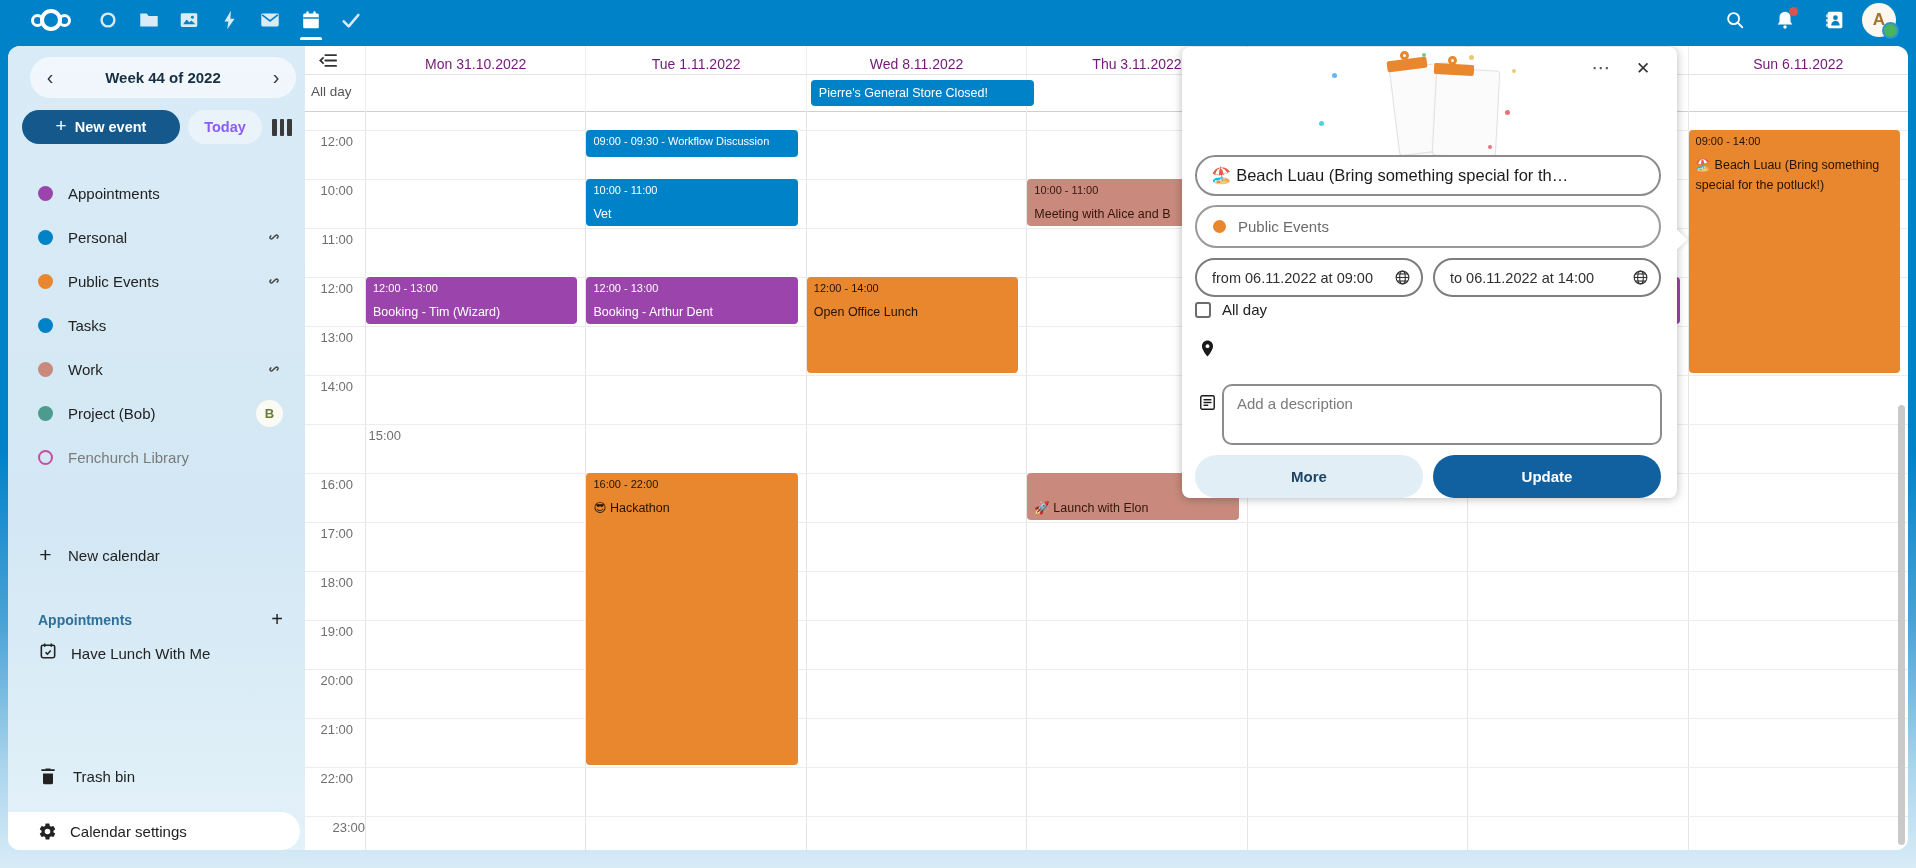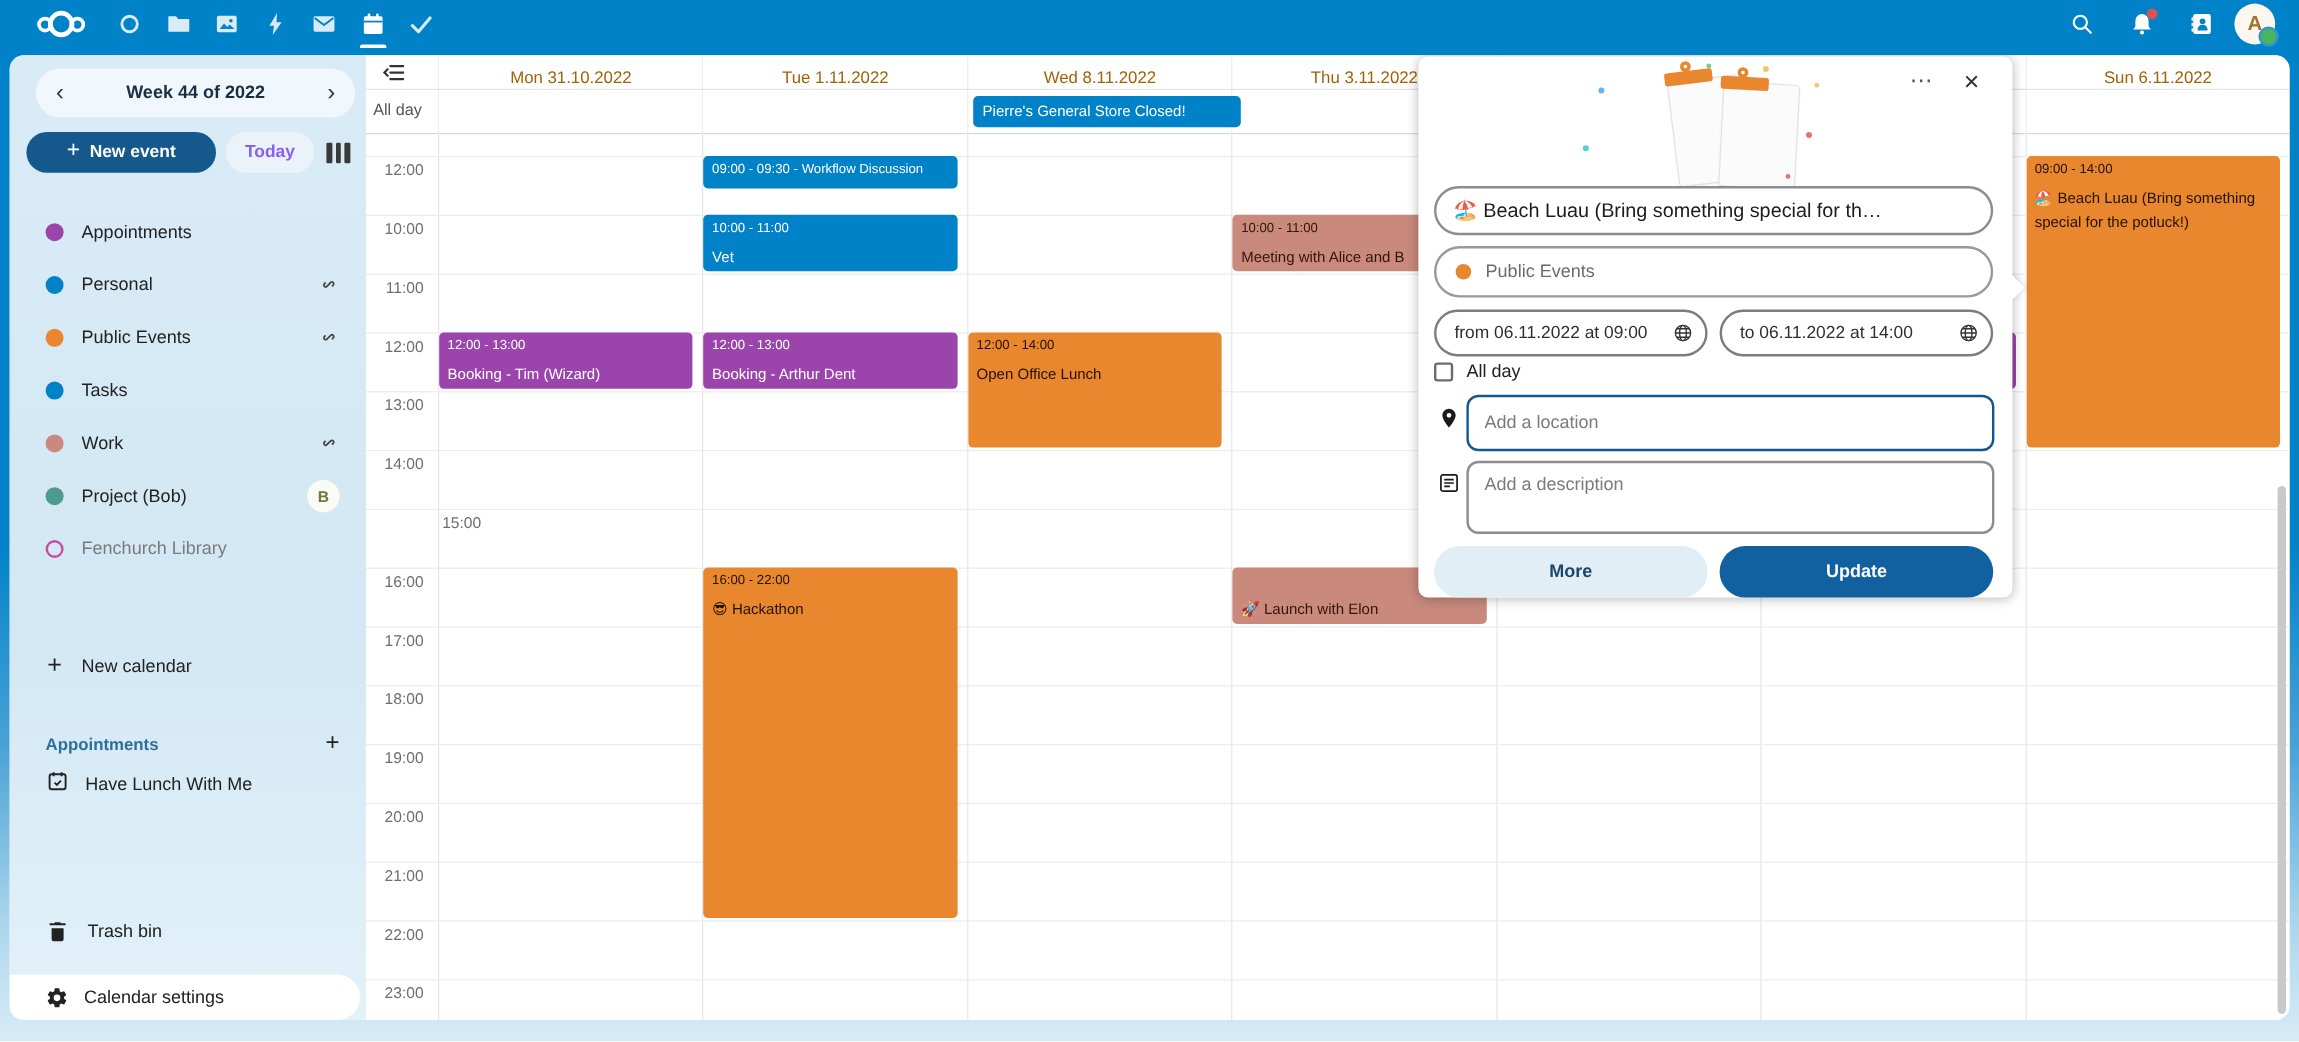--- a/index.html
+++ b/index.html
@@ -55,21 +55,21 @@
   #appointment-list{position:absolute;left:0;top:563px;width:297px;}
   .appt-row{height:44px;display:flex;align-items:center;padding-left:30px;cursor:pointer;}
   .appt-row .sa-label{margin-left:13px;font-size:15px;color:#222;}
   #trash-row{top:708px;}
   #settings-pill{position:absolute;left:0px;top:766px;width:292px;height:38px;background:#fff;border-radius:0 24px 24px 0;
     display:flex;align-items:center;padding-left:30px;box-sizing:border-box;cursor:pointer;}
   #settings-pill .sa-label{margin-left:13px;font-size:15px;color:#222;}
   
   #cal-header{position:absolute;left:297px;top:0;width:1603px;height:28px;background:#fff;}
   .day-head{position:absolute;top:0;height:28px;display:flex;align-items:flex-end;justify-content:center;
-    font-size:14px;color:#a16207;border-left:1px solid #ededed;box-sizing:border-box;padding-bottom:2px;cursor:pointer;}
+    font-size:14px;color:#701a75;border-left:1px solid #ededed;box-sizing:border-box;padding-bottom:2px;cursor:pointer;}
   #collapse-icon{position:absolute;left:14px;top:7px;cursor:pointer;}
   #allday-row{position:absolute;left:297px;top:28px;width:1603px;height:38px;border-top:1px solid #e3e3e3;border-bottom:1px solid #cfcfcf;box-sizing:border-box;background:#fff;}
   #allday-label{position:absolute;left:6px;top:9px;width:50px;font-size:13.5px;color:#555;}
   .allday-cell{position:absolute;top:0;height:37px;border-left:1px solid #ededed;box-sizing:border-box;}
   .allday-ev{position:absolute;top:5px;height:26px;border-radius:4px;display:flex;align-items:center;padding:0 8px;
     font-size:12.5px;cursor:pointer;white-space:nowrap;overflow:hidden;}
   
   #cal-body{position:absolute;left:297px;top:66px;width:1603px;height:738px;background:#fff;overflow:hidden;}
   .hour-line{position:absolute;left:0;width:100%;height:0;border-top:1px solid #ececec;}
   .v-line{position:absolute;top:0;height:738px;width:0;border-left:1px solid #e5e5e5;}
@@ -377,21 +377,21 @@
         <div class="hour-label" style="top: 463px;">18:00</div>
         <div class="hour-line" style="top: 508px;"></div>
         <div class="hour-label" style="top: 512px;">19:00</div>
         <div class="hour-line" style="top: 557px;"></div>
         <div class="hour-label" style="top: 561px;">20:00</div>
         <div class="hour-line" style="top: 606px;"></div>
         <div class="hour-label" style="top: 610px;">21:00</div>
         <div class="hour-line" style="top: 655px;"></div>
         <div class="hour-label" style="top: 659px;">22:00</div>
         <div class="hour-line" style="top: 704px;"></div>
-        <div class="hour-label" style="top: 708px;">23:00</div>
+        <div class="hour-label" style="top: 708px; margin-left: 12px;">23:00</div>
         <div class="event ev-purple" style="left: 61px; width: 211.429px; top: 165px; height: 47px;">
           <div class="ev-time">12:00 - 13:00</div>
           <div class="ev-title">Booking - Tim (Wizard)</div>
         </div>
         <div class="event ev-blue" style="left: 281.429px; width: 211.429px; top: 18px; height: 27px;">
           <div class="ev-line">09:00 - 09:30 - Workflow Discussion</div>
         </div>
         <div class="event ev-blue" style="left: 281.429px; width: 211.429px; top: 67px; height: 47px;">
           <div class="ev-time">10:00 - 11:00</div>
           <div class="ev-title">Vet</div>
@@ -480,21 +480,20 @@
       </div>
 
       <div id="p-allday">
         <span class="cb"></span>
         <span class="cb-label">All day</span>
       </div>
 
       <svg id="p-loc-icon" width="19" height="19" viewBox="0 0 24 24">
           <path d="M12 2c-3.87 0-7 3.13-7 7 0 5.25 7 13 7 13s7-7.75 7-13c0-3.87-3.13-7-7-7zm0 9.5a2.5 2.5 0 1 1 0-5 2.5 2.5 0 0 1 0 5z" fill="#1a1a1a"></path>
         </svg>
-      <input id="p-location" autofocus="" placeholder="Add a location" style="">
 
       <svg id="p-desc-icon" width="19" height="19" viewBox="0 0 24 24">
           <g fill="none" stroke="#1a1a1a" stroke-width="1.8">
             <rect x="3.5" y="3.5" width="17" height="17" rx="2"></rect>
             <line x1="7" y1="8.5" x2="17" y2="8.5"></line>
             <line x1="7" y1="12" x2="17" y2="12"></line>
             <line x1="7" y1="15.5" x2="13" y2="15.5"></line>
           </g>
         </svg>
       <textarea id="p-description" placeholder="Add a description" style=""></textarea>

